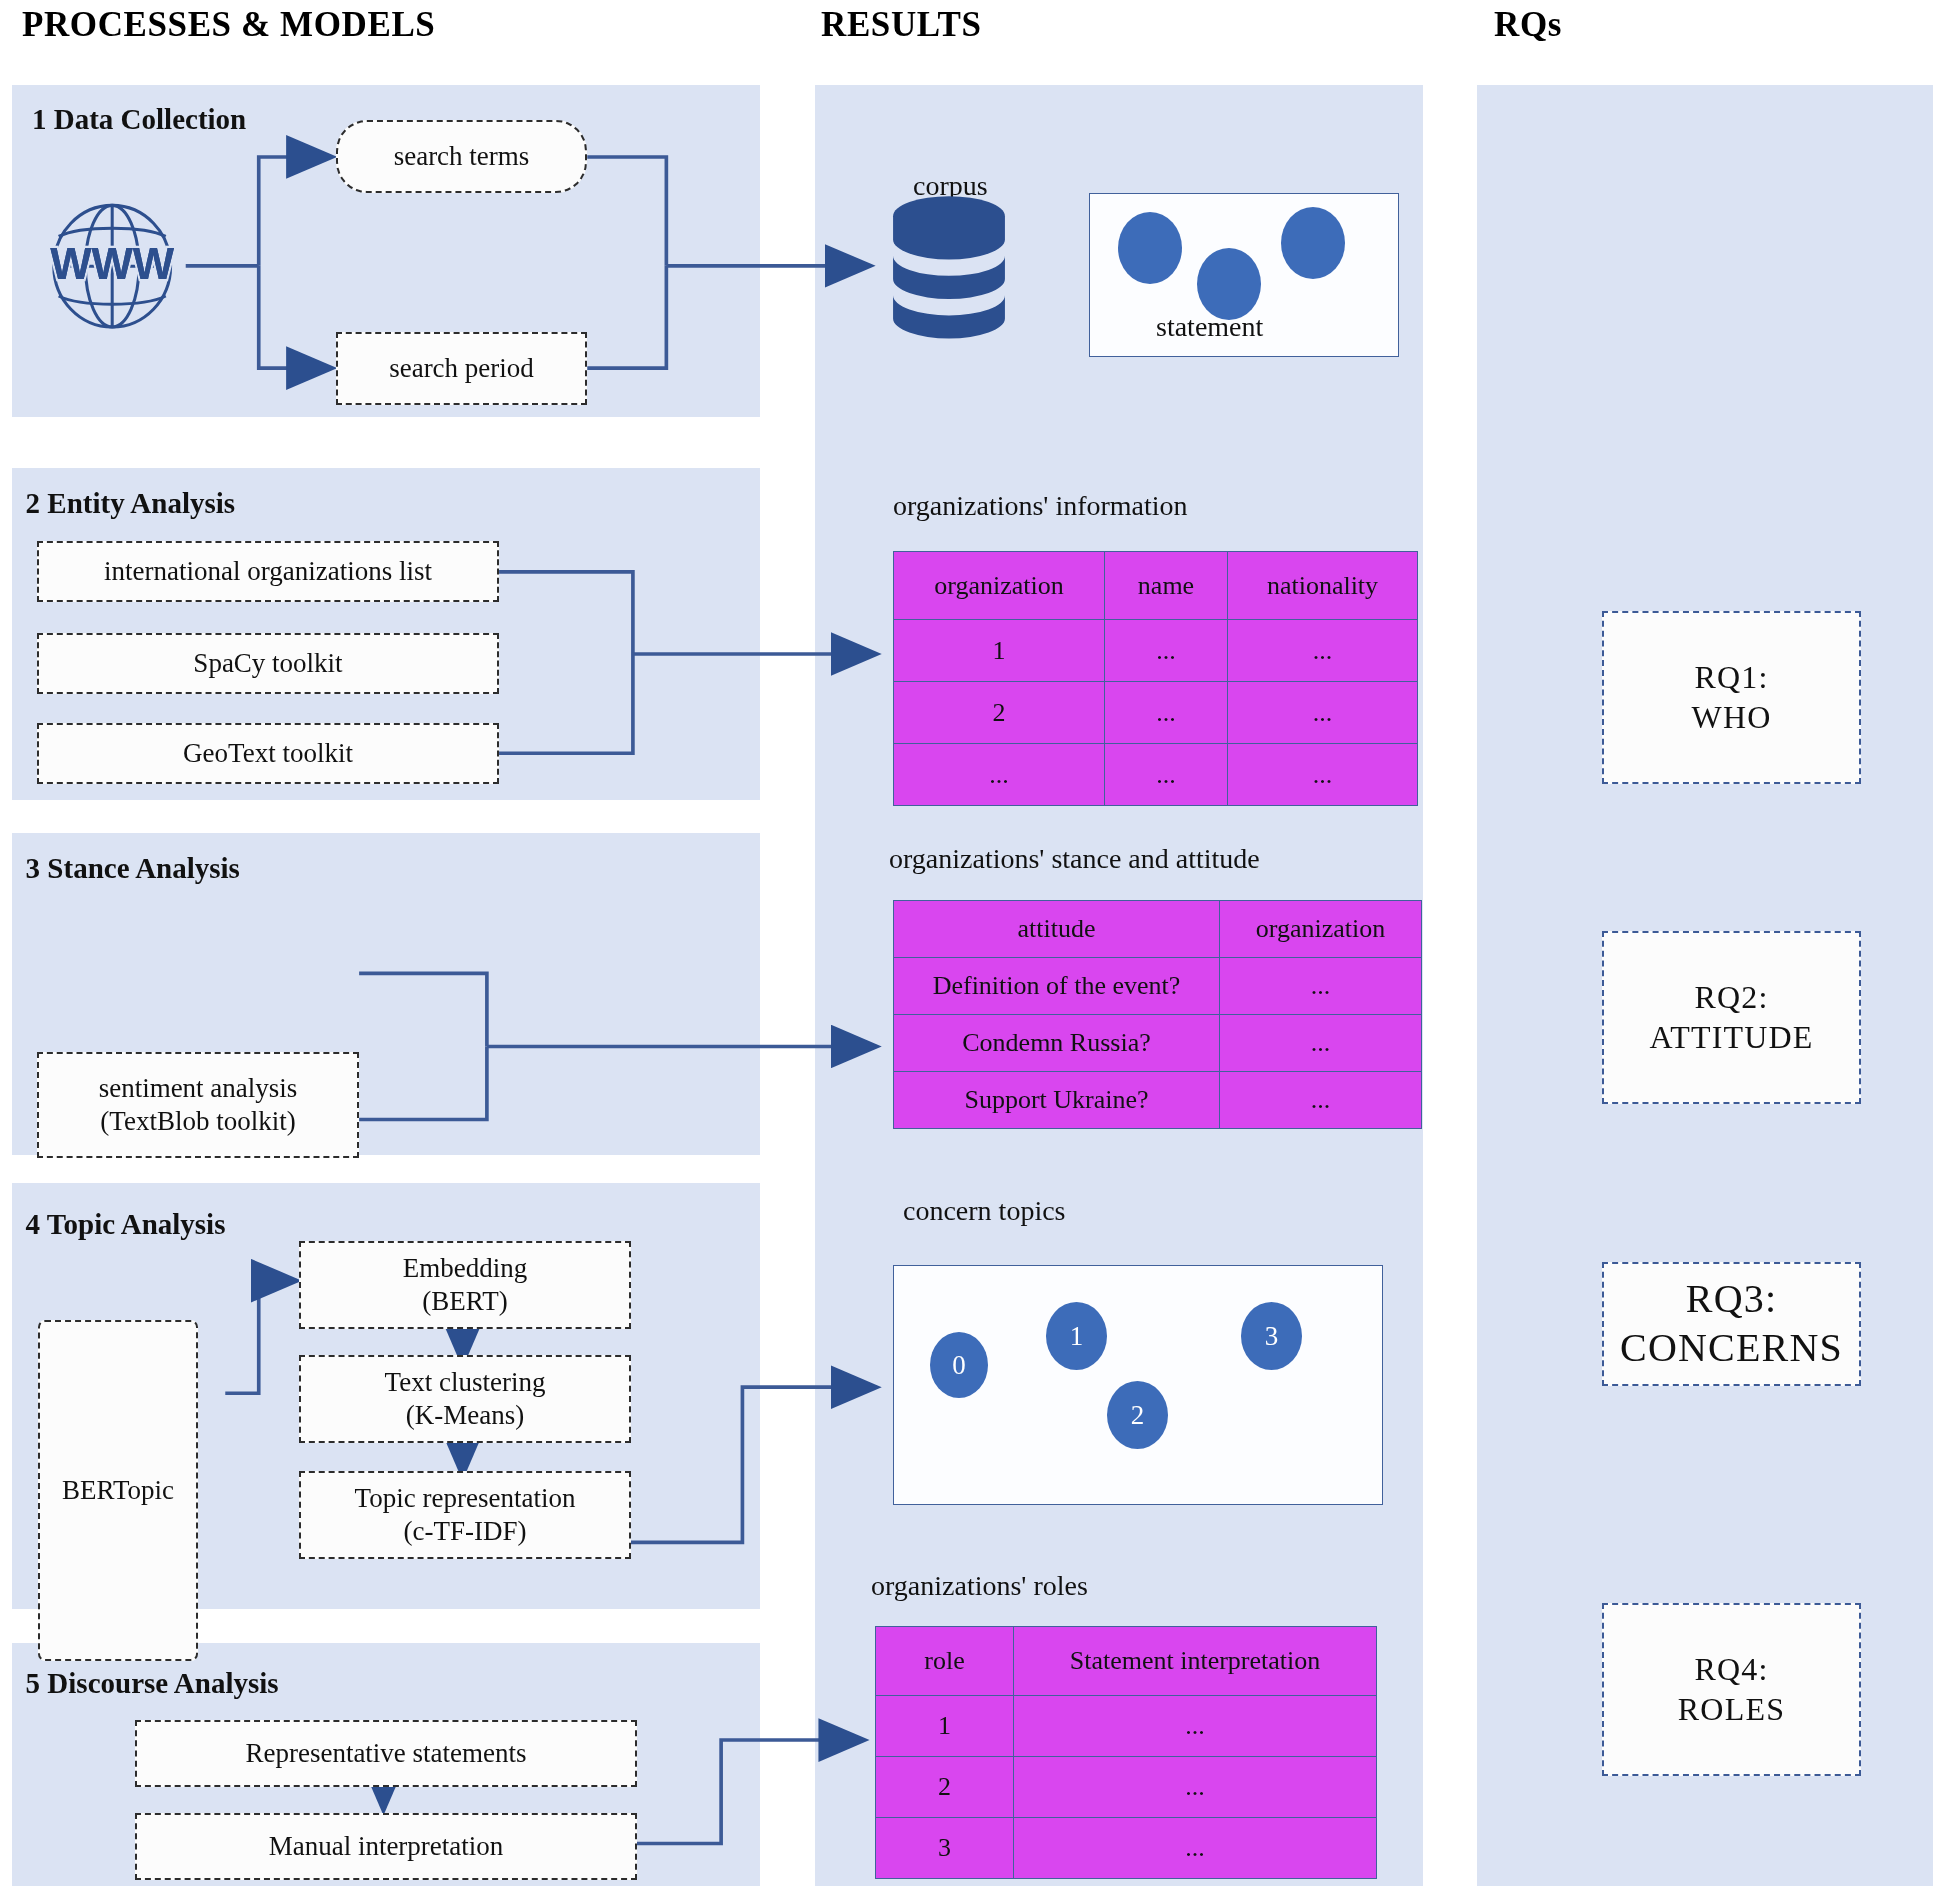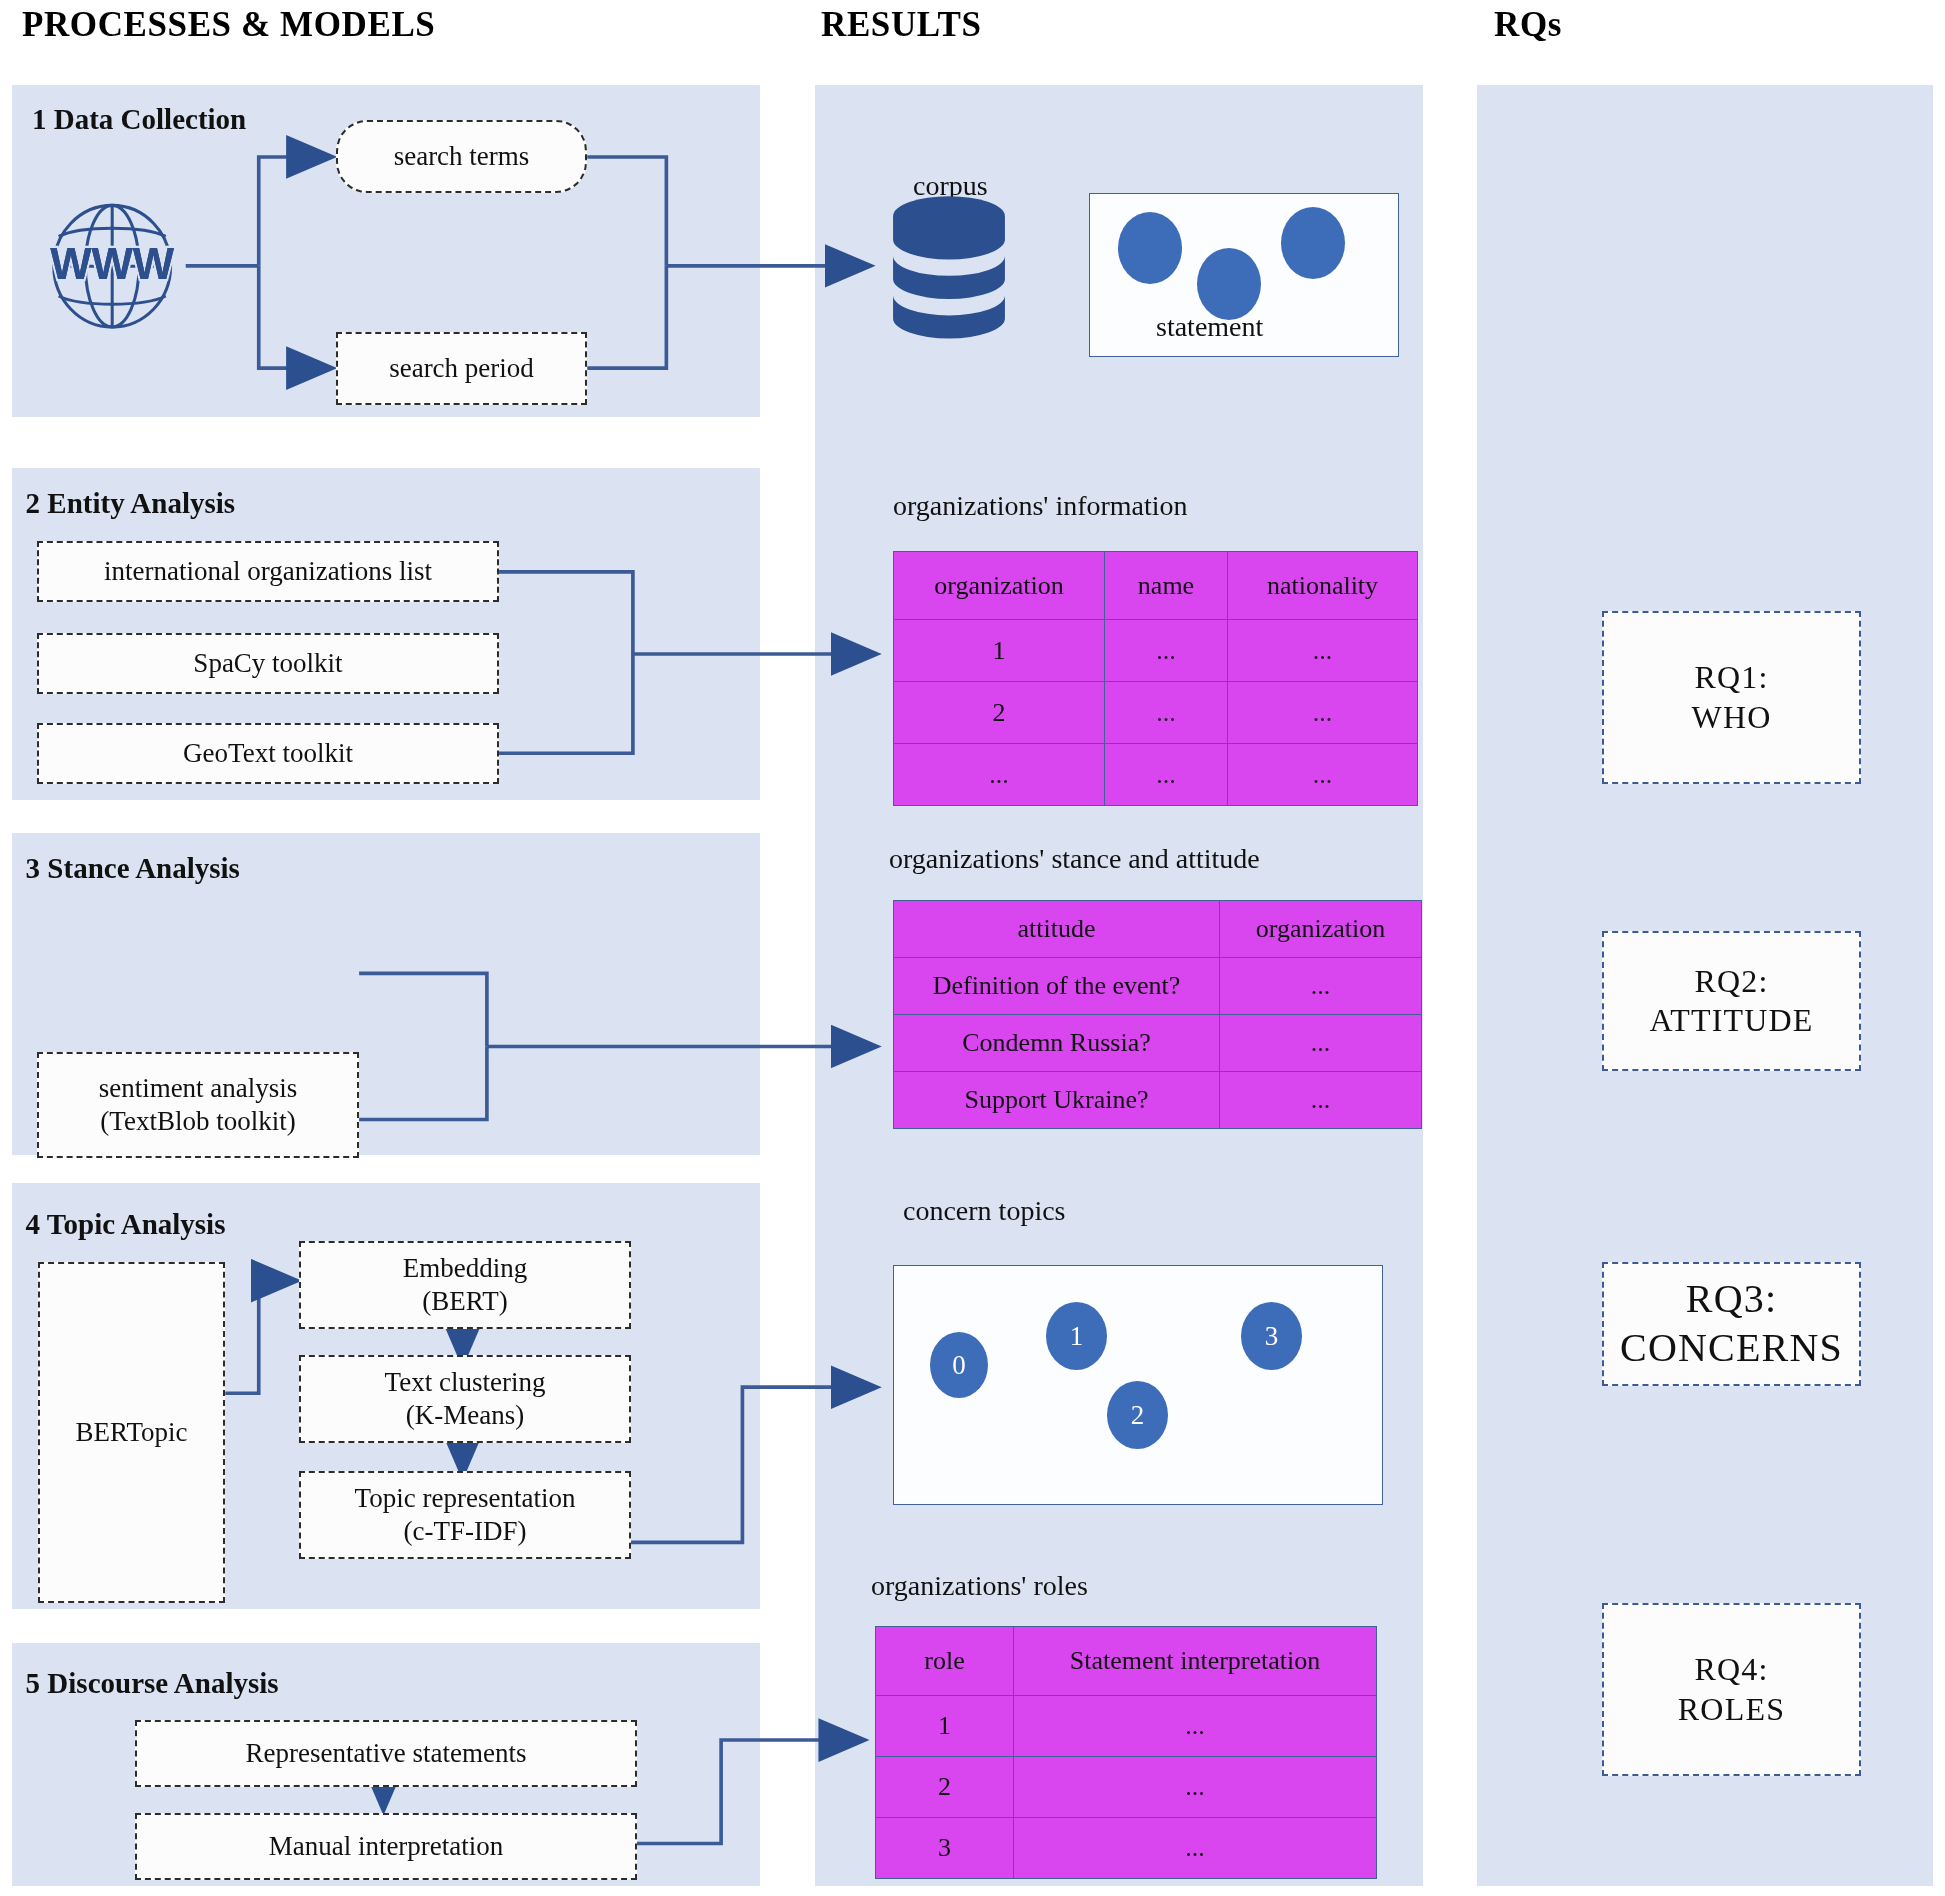--- a/index.html
+++ b/index.html
@@ -115,21 +115,21 @@
   <div class="dbox" style="left:37px;top:633px;width:462px;height:61px;">SpaCy toolkit</div>
   <div class="dbox" style="left:37px;top:723px;width:462px;height:61px;">GeoText toolkit</div>
 
   <div class="sectitle" style="left:25.6px;top:852px;">3 Stance Analysis</div>
 
   <div class="dbox" style="left:37px;top:1052px;width:322px;height:106px;white-space:pre-line;">sentiment analysis
 (TextBlob toolkit)</div>
 
   <div class="sectitle" style="left:25.6px;top:1208px;">4 Topic Analysis</div>
 
-  <div class="dbox" style="left:38px;top:1262px;width:187px;height:341px;">BERTopic</div>
+  <div class="dbox" style="left:38px;top:1320px;width:160px;height:341px;border-radius:7px;">BERTopic</div>
   <div class="dbox" style="left:299px;top:1241px;width:332px;height:88px;white-space:pre-line;">Embedding
 (BERT)</div>
   <div class="dbox" style="left:299px;top:1355px;width:332px;height:88px;white-space:pre-line;">Text clustering
 (K-Means)</div>
   <div class="dbox" style="left:299px;top:1471px;width:332px;height:88px;white-space:pre-line;">Topic representation
 (c-TF-IDF)</div>
 
   <div class="sectitle" style="left:25.6px;top:1667px;">5 Discourse Analysis</div>
 
   <div class="dbox" style="left:135px;top:1720px;width:502px;height:67px;">Representative statements</div>
@@ -227,21 +227,21 @@
     </tr>
     <tr>
       <td style="height:60px;">3</td>
       <td>...</td>
     </tr>
   </tbody>
     </table>
 
   <div class="dbox bluedash" style="left:1602px;top:611px;width:259px;height:173px;white-space:pre-line;font-size:32px;letter-spacing:1.2px;">RQ1:
 WHO</div>
-  <div class="dbox bluedash" style="left:1602px;top:931px;width:259px;height:140px;white-space:pre-line;font-size:32px;letter-spacing:1.2px;">RQ2:
+  <div class="dbox bluedash" style="left:1602px;top:931px;width:259px;height:173px;white-space:pre-line;font-size:32px;letter-spacing:1.2px;">RQ2:
 ATTITUDE</div>
   <div class="dbox bluedash" style="left:1602px;top:1262px;width:259px;height:124px;white-space:pre-line;font-size:40px;letter-spacing:1.2px;">RQ3:
 CONCERNS</div>
   <div class="dbox bluedash" style="left:1602px;top:1603px;width:259px;height:173px;white-space:pre-line;font-size:32px;letter-spacing:1.2px;">RQ4:
 ROLES</div>
 
 </div>
 
 
 </body></html>

